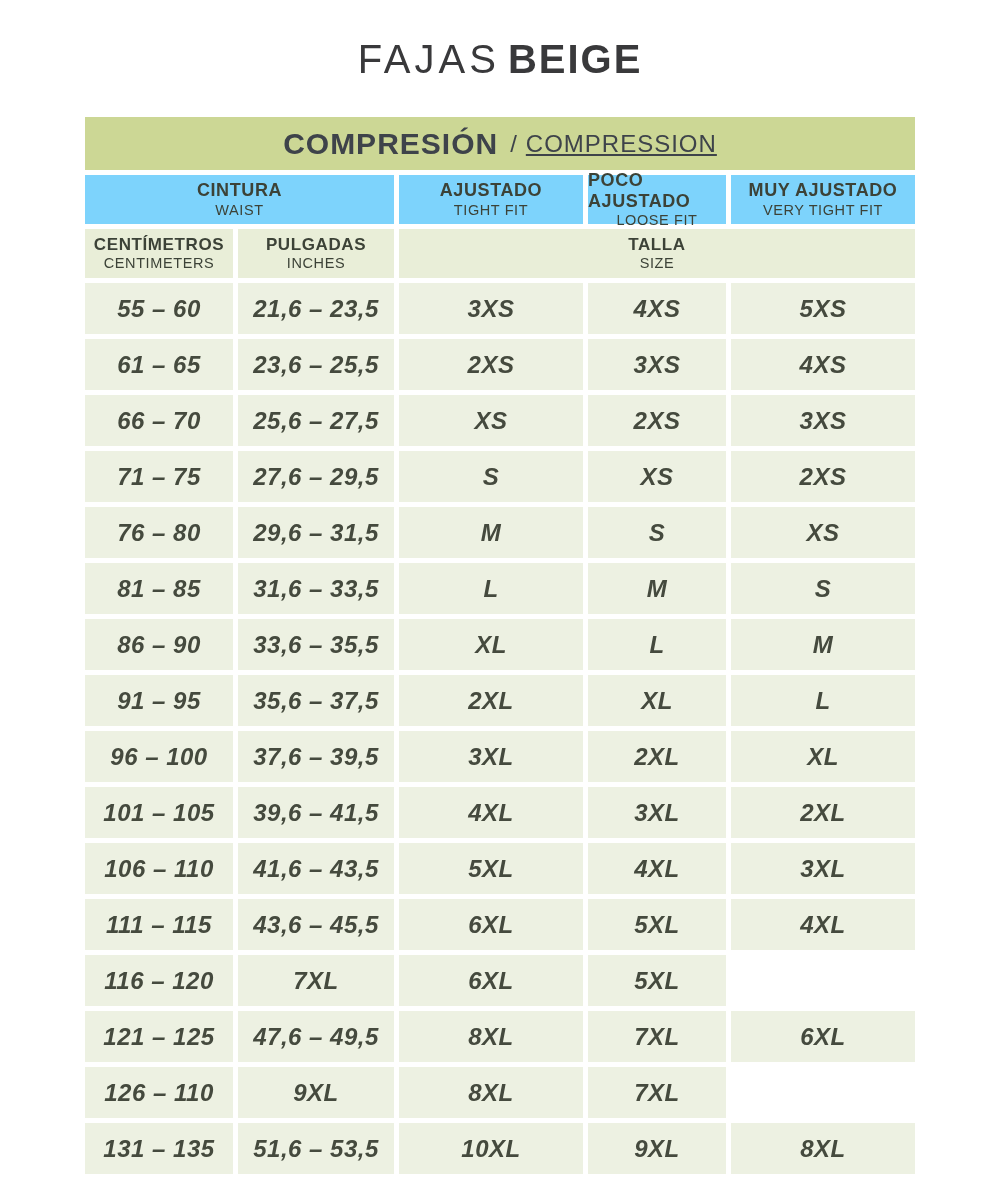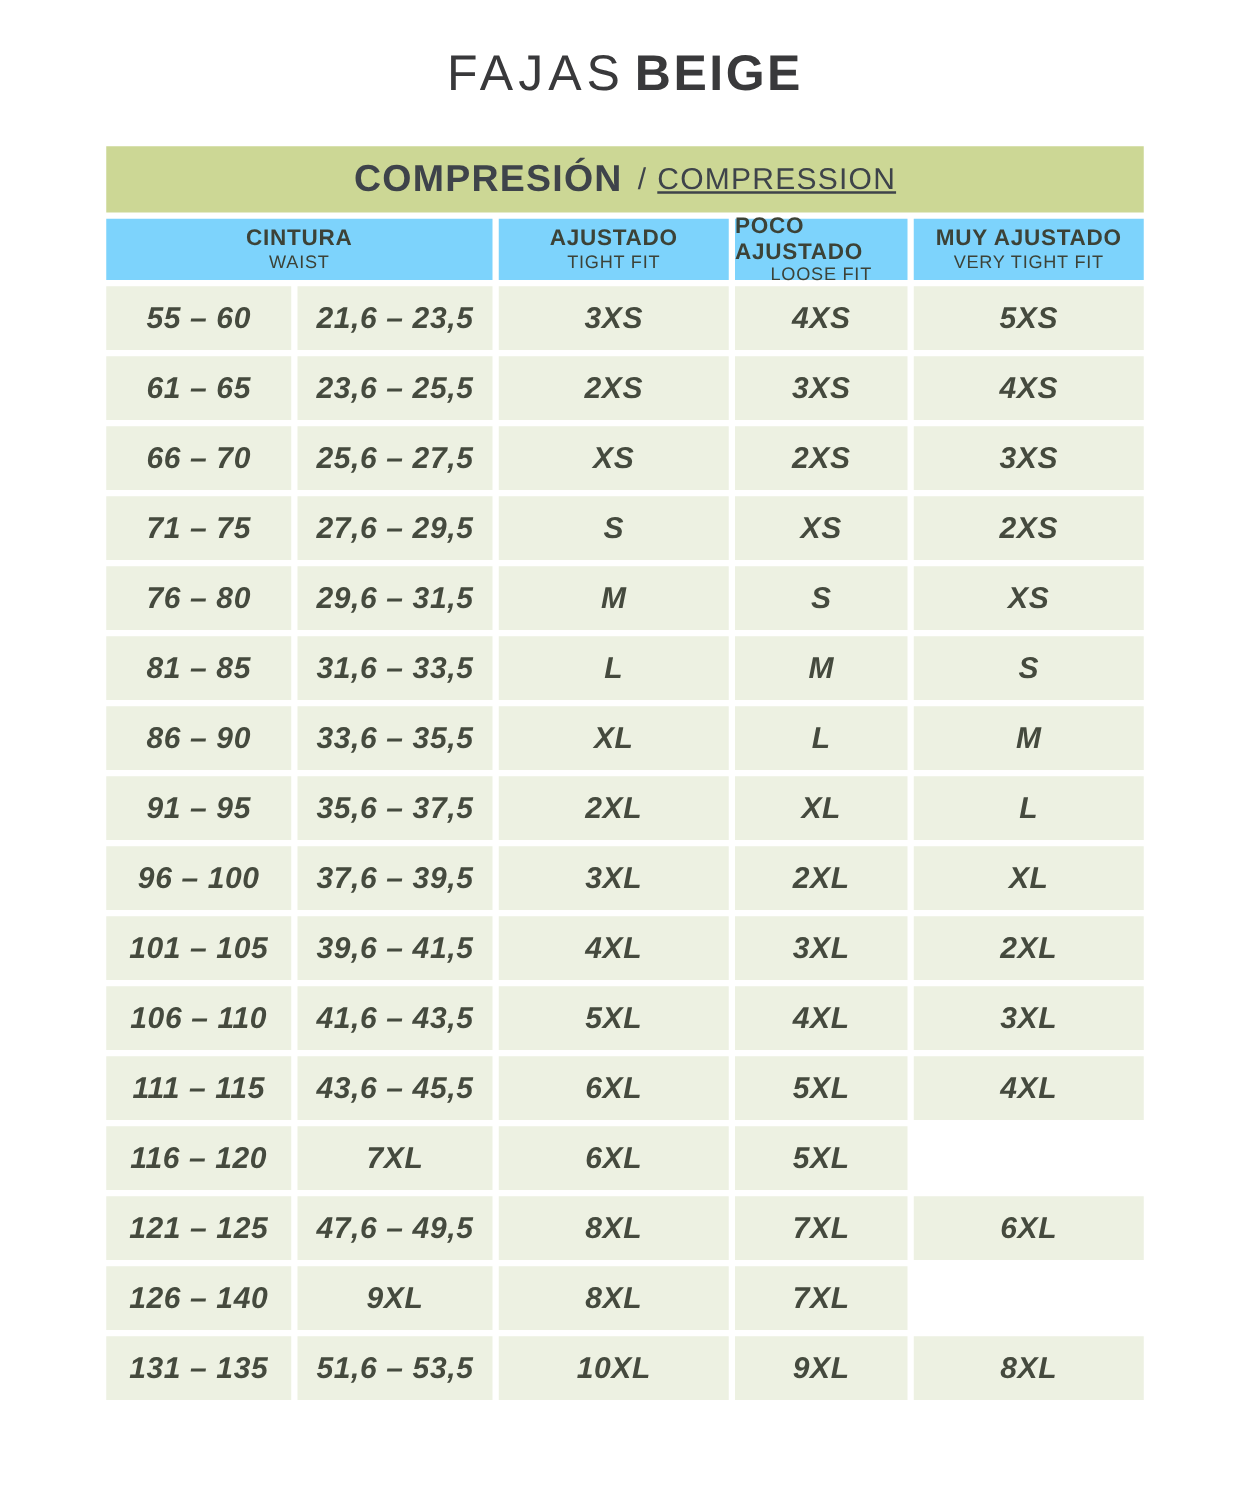--- a/index.html
+++ b/index.html
@@ -135,20 +135,34 @@
       <div class="hcell">
         <span class="lbl-es">POCO AJUSTADO</span>
         <span class="lbl-en">LOOSE FIT</span>
       </div>
       <div class="hcell">
         <span class="lbl-es">MUY AJUSTADO</span>
         <span class="lbl-en">VERY TIGHT FIT</span>
       </div>
     </div>
 
+    <div class="grid">
+      <div class="scell">
+        <span class="lbl-es">CENTÍMETROS</span>
+        <span class="lbl-en">CENTIMETERS</span>
+      </div>
+      <div class="scell">
+        <span class="lbl-es">PULGADAS</span>
+        <span class="lbl-en">INCHES</span>
+      </div>
+      <div class="scell span3">
+        <span class="lbl-es">TALLA</span>
+        <span class="lbl-en">SIZE</span>
+      </div>
+    </div>
 
     <div id="table-body" style="display:flex;flex-direction:column;gap:5px;font-style:italic;">
         <div class="grid row">
           <div class="cell">55 – 60</div>
           <div class="cell">21,6 – 23,5</div>
           <div class="cell">3XS</div>
           <div class="cell">4XS</div>
           <div class="cell">5XS</div>
         </div>
         <div class="grid row">
@@ -235,21 +249,21 @@
           <div class="cell">5XL</div>
         </div>
         <div class="grid row">
           <div class="cell">121 – 125</div>
           <div class="cell">47,6 – 49,5</div>
           <div class="cell">8XL</div>
           <div class="cell">7XL</div>
           <div class="cell">6XL</div>
         </div>
         <div class="grid row">
-          <div class="cell">126 – 140</div>
+          <div class="cell">126 – 110</div>
           <div class="cell">9XL</div>
           <div class="cell">8XL</div>
           <div class="cell">7XL</div>
         </div>
         <div class="grid row">
           <div class="cell">131 – 135</div>
           <div class="cell">51,6 – 53,5</div>
           <div class="cell">10XL</div>
           <div class="cell">9XL</div>
           <div class="cell">8XL</div>

